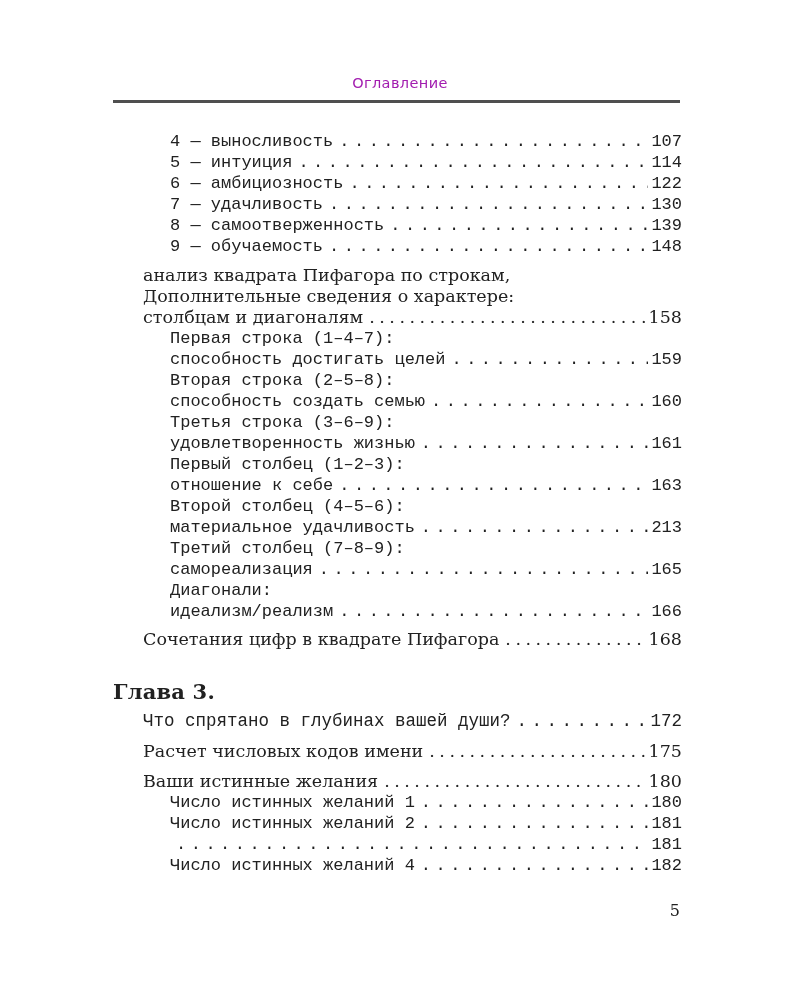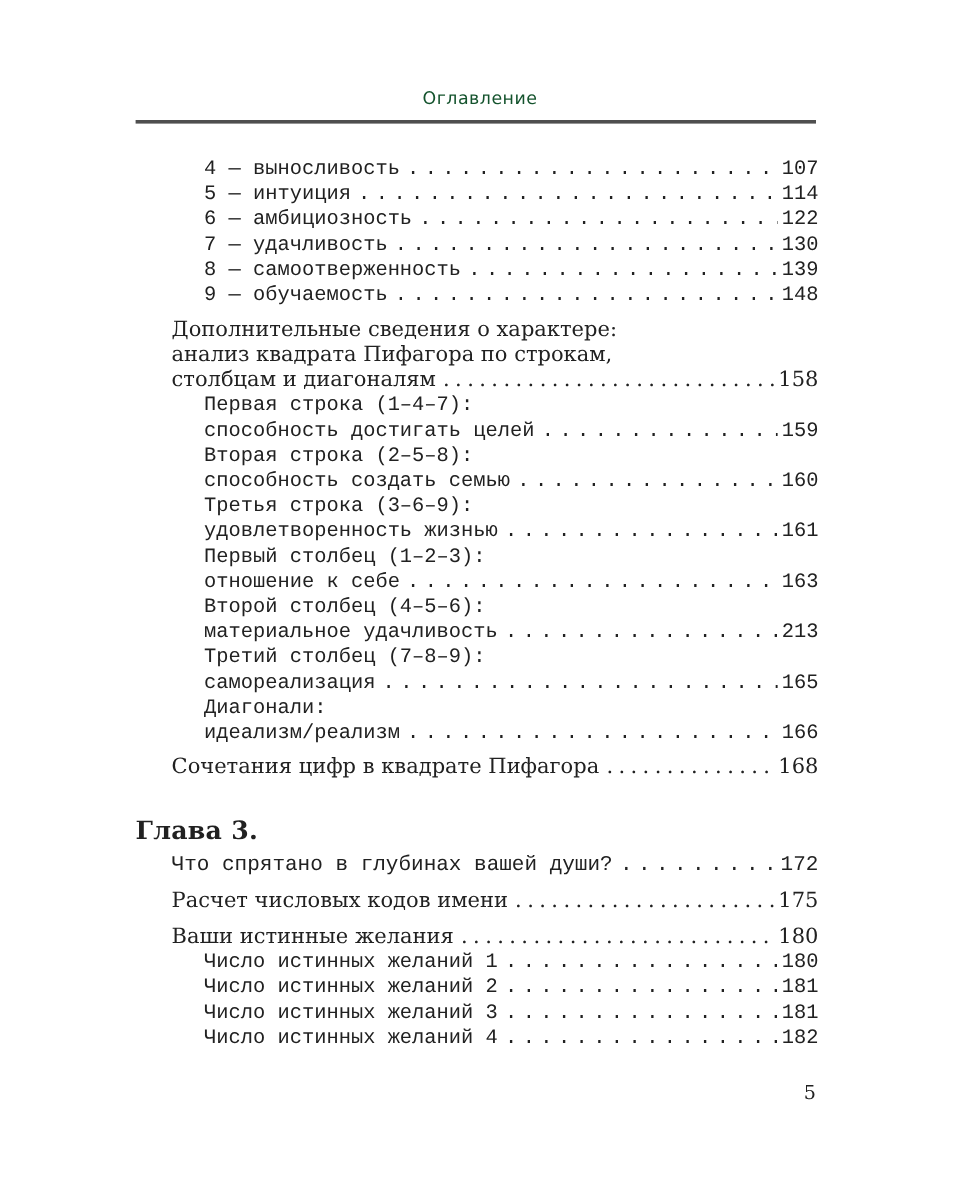--- a/index.html
+++ b/index.html
@@ -15,21 +15,21 @@
   }
   .running-header {
     position: absolute;
     top: 75px;
     left: 0;
     width: 800px;
     text-align: center;
     font-family: "DejaVu Sans", "Liberation Sans", sans-serif;
     font-size: 14.5px;
     letter-spacing: 0.4px;
-    color: #14532d;
+    color: #a21caf;
   }
   .header-rule {
     position: absolute;
     top: 100px;
     left: 113px;
     width: 567px;
     height: 2.5px;
     background: #4f4f4f;
   }
   .toc {
@@ -123,26 +123,26 @@
       </div>
       <div class="entry lvl-2">
         <div class="line">
           <span class="label">9 — обучаемость</span>
           <span class="leader"></span>
           <span class="pagenum">148</span>
         </div>
       </div>
       <div class="entry lvl-1" style="margin-top: 8px;">
         <div class="line">
+          <span class="label">анализ квадрата Пифагора по строкам,</span>
+        </div>
+        <div class="line">
           <span class="label">Дополнительные сведения о характере:</span>
         </div>
         <div class="line">
-          <span class="label">анализ квадрата Пифагора по строкам,</span>
-        </div>
-        <div class="line">
           <span class="label">столбцам и диагоналям</span>
           <span class="leader"></span>
           <span class="pagenum">158</span>
         </div>
       </div>
       <div class="entry lvl-2">
         <div class="line">
           <span class="label">Первая строка (1–4–7):</span>
         </div>
         <div class="line">
@@ -253,21 +253,20 @@
       </div>
       <div class="entry lvl-2">
         <div class="line">
           <span class="label">Число истинных желаний 2</span>
           <span class="leader"></span>
           <span class="pagenum">181</span>
         </div>
       </div>
       <div class="entry lvl-2">
         <div class="line">
-          <span class="label">Число истинных желаний 3</span>
           <span class="leader"></span>
           <span class="pagenum">181</span>
         </div>
       </div>
       <div class="entry lvl-2">
         <div class="line">
           <span class="label">Число истинных желаний 4</span>
           <span class="leader"></span>
           <span class="pagenum">182</span>
         </div>

